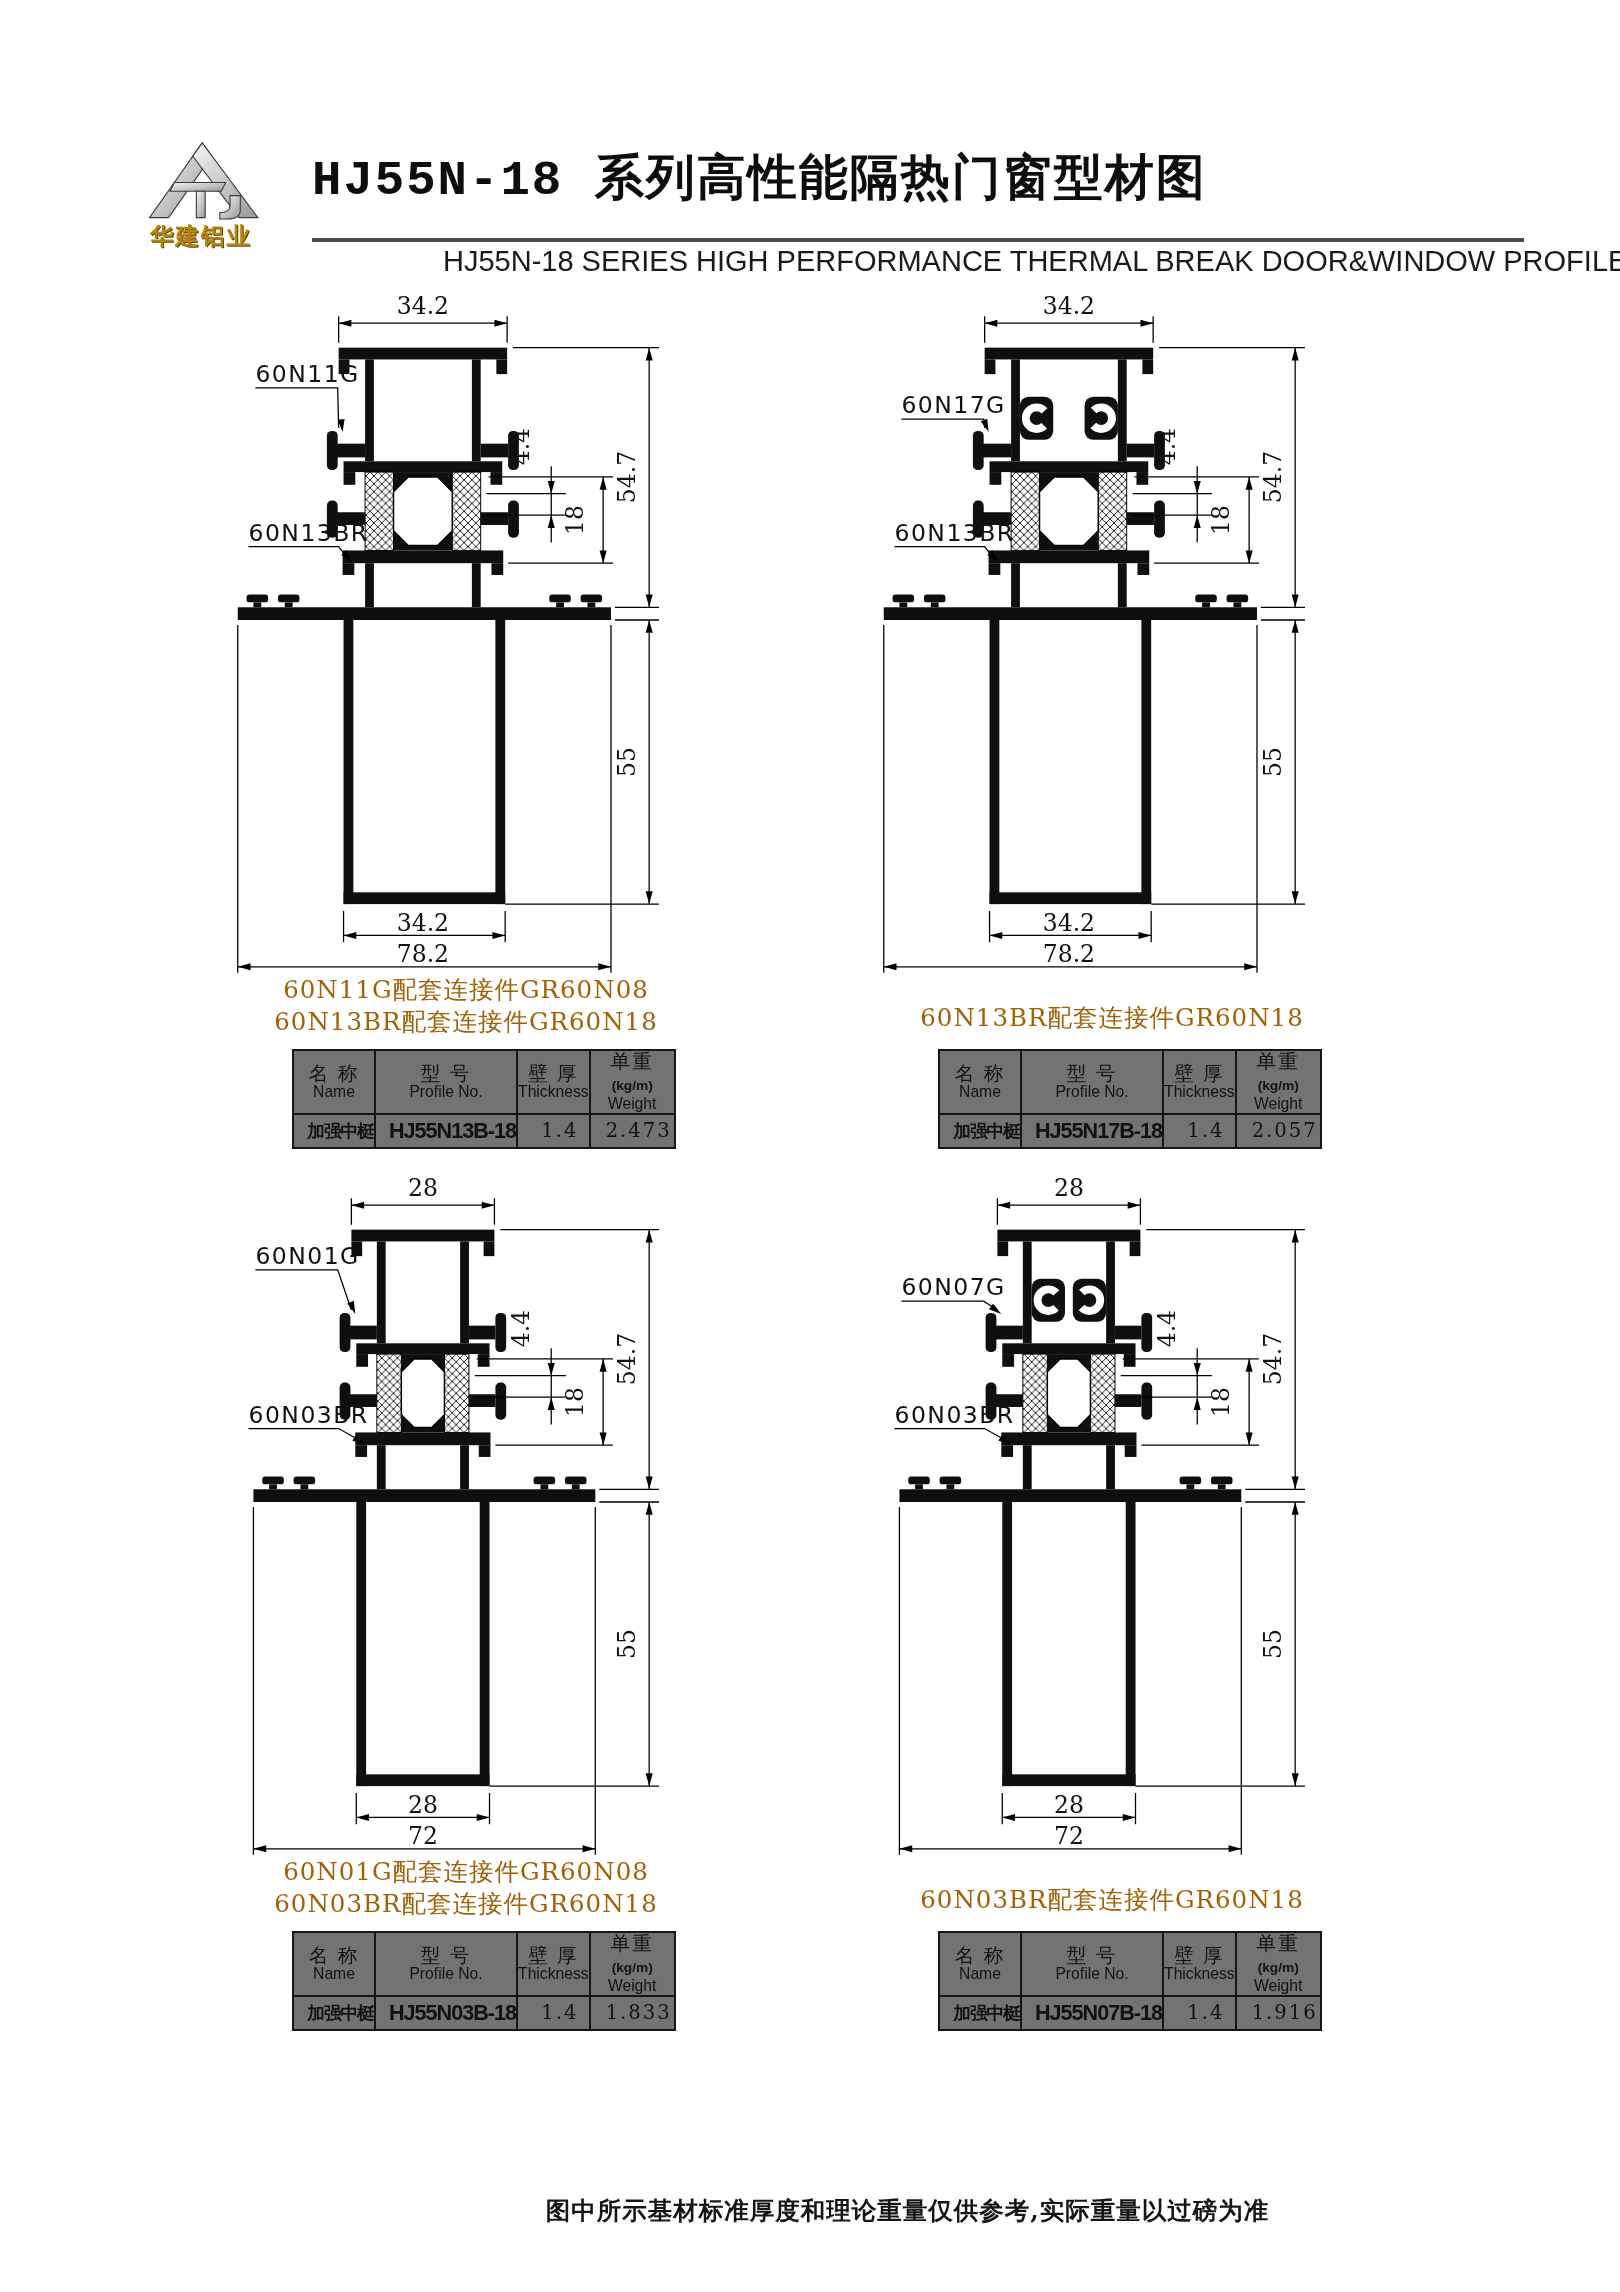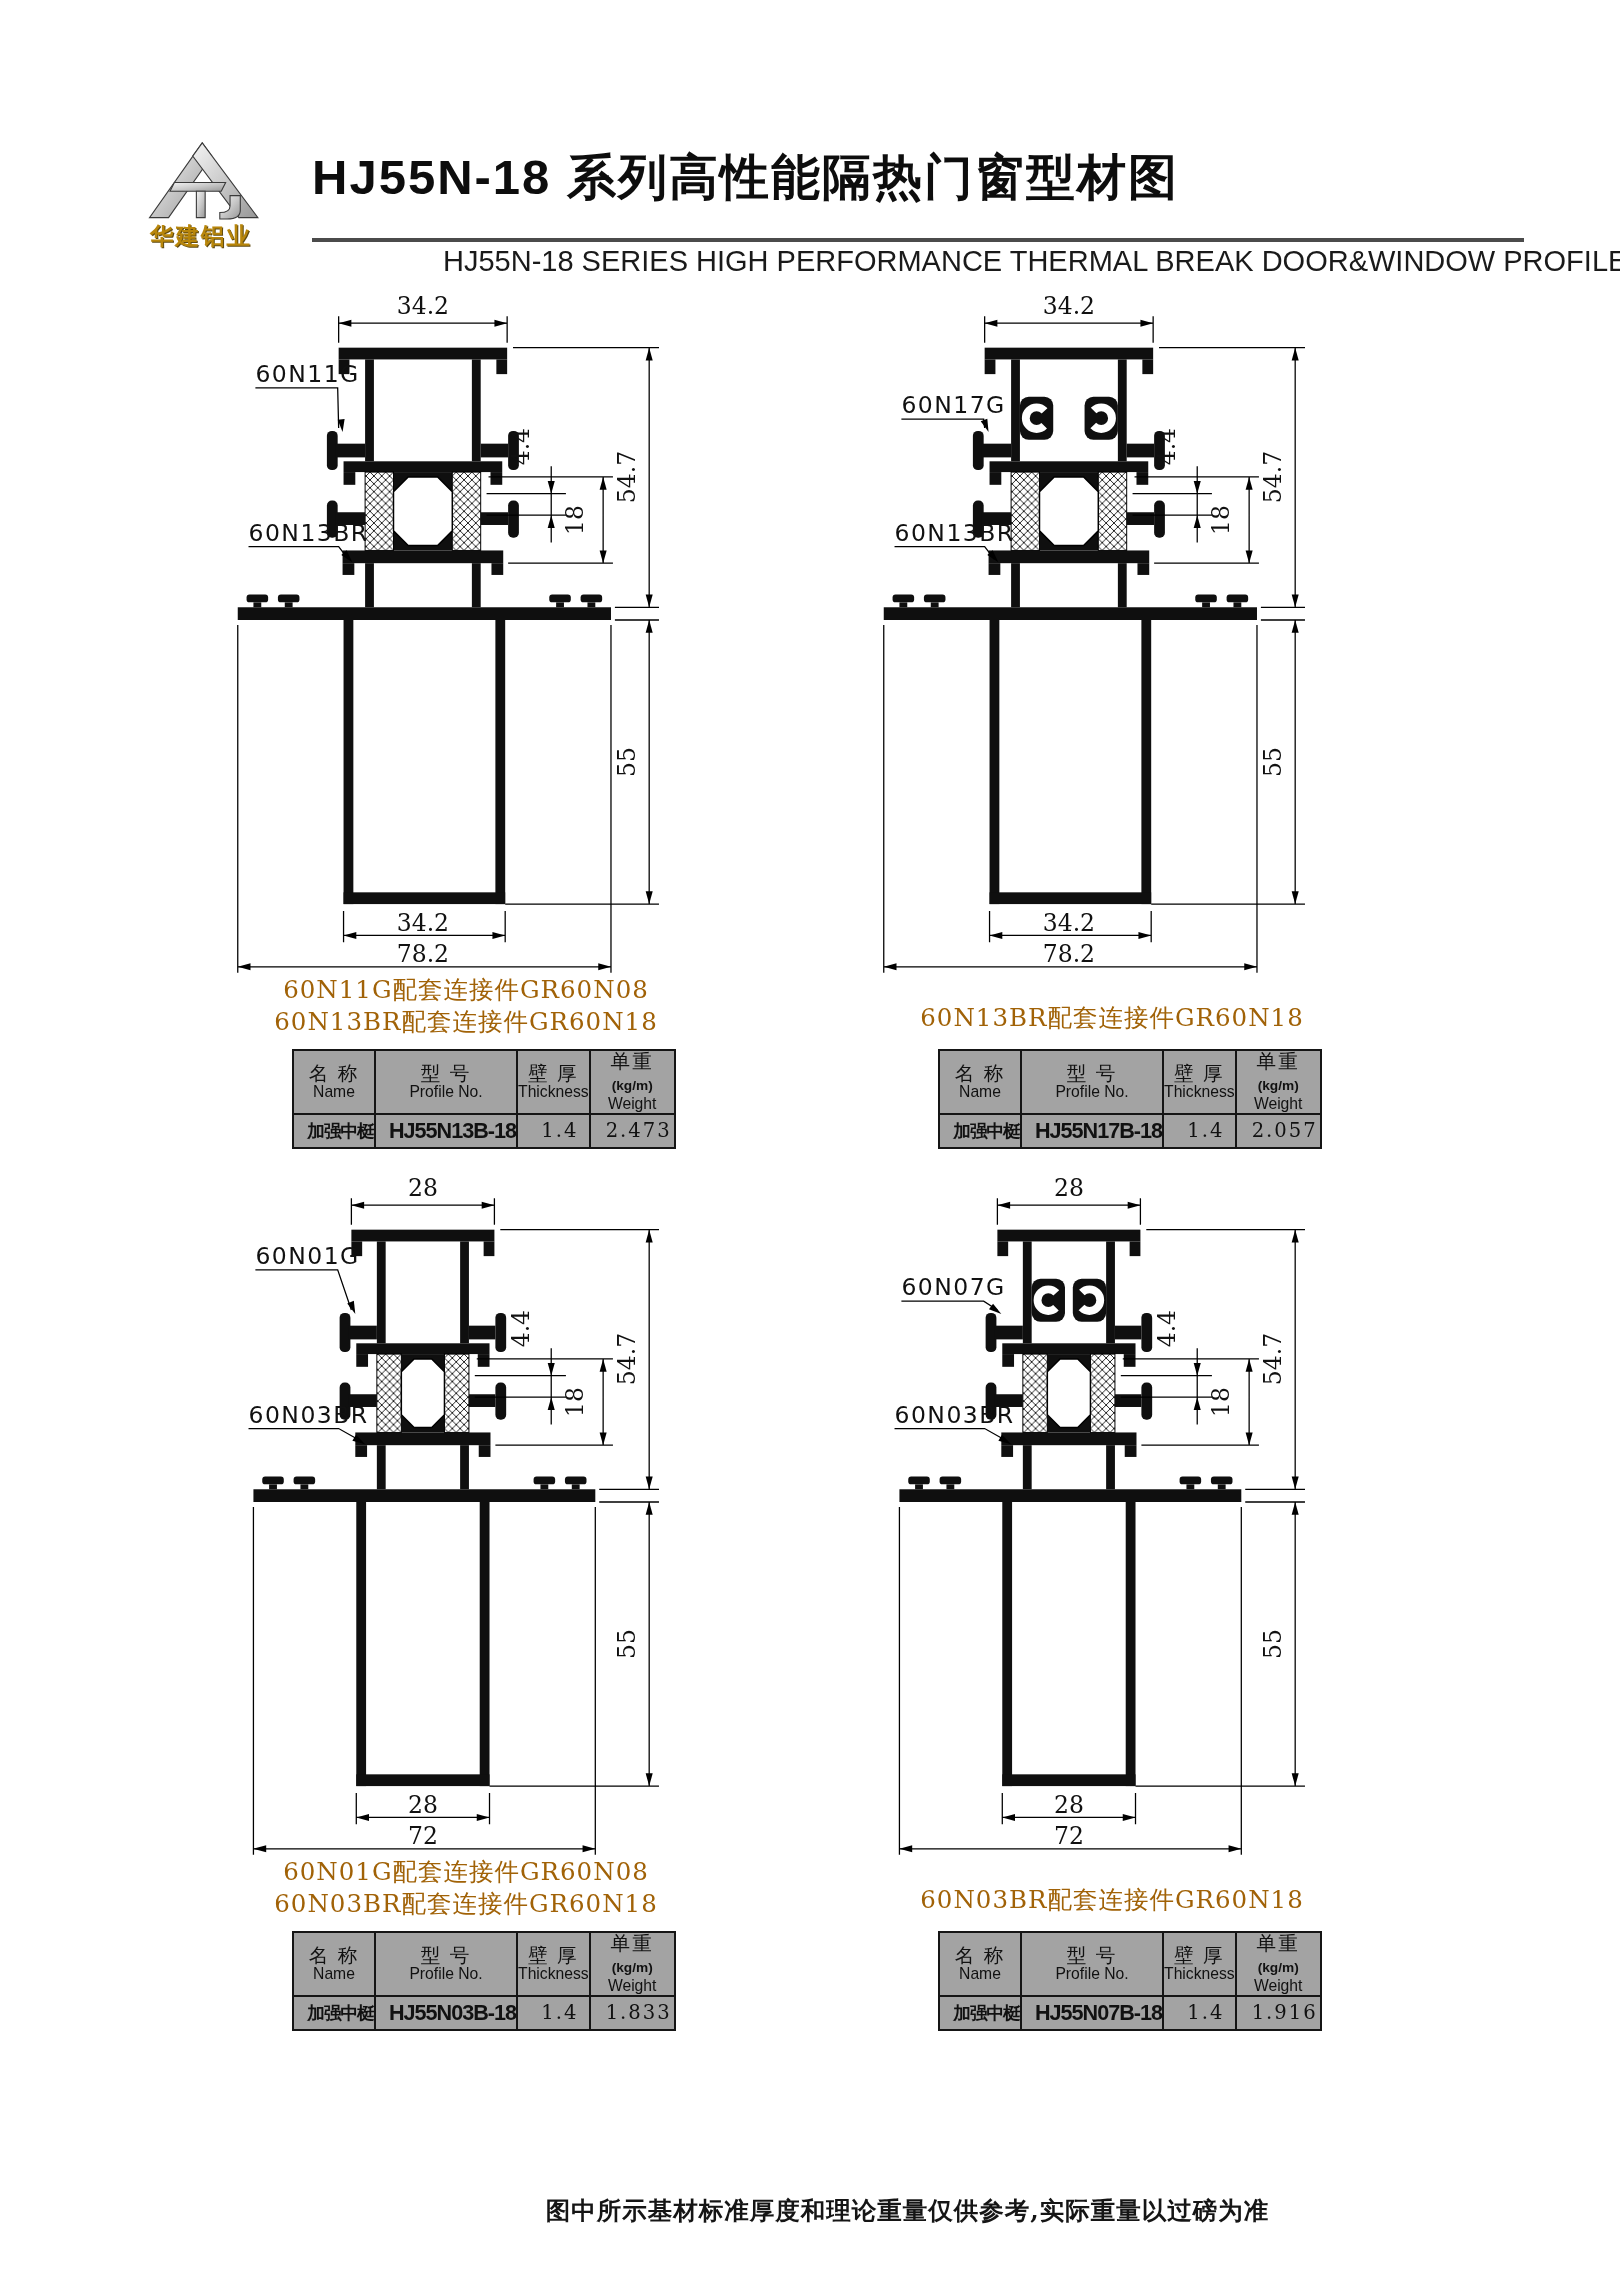--- a/index.html
+++ b/index.html
@@ -4,35 +4,35 @@
 <title>HJ55N-18 Profiles</title>
 <style>
   html,body{margin:0;padding:0;background:#e8e8e8;}
   .page{position:relative;width:1620px;height:2293px;background:#ffffff;margin:0 auto;
         font-family:"Liberation Sans",sans-serif;color:#111;overflow:hidden;}
   
   .logo{position:absolute;left:118px;top:140px;width:167px;height:82px;}
   .logo-text{position:absolute;left:108px;top:220px;width:186px;text-align:center;
              font-family:"DejaVu Serif",serif;font-weight:700;font-size:23.5px;letter-spacing:2px;
              color:#b8860b;text-shadow:1px 1px 0 #5f4a12;}
-  .title{position:absolute;left:312px;top:145px;font-family:Liberation Sans, sans-serif;font-weight:700;
+  .title{position:absolute;left:312px;top:145px;font-family:Liberation Mono, monospace;font-weight:700;
          font-size:49px;letter-spacing:2px;white-space:nowrap;color:#0d0d0d;}
   .title-rule{position:absolute;left:312px;top:238px;width:1212px;height:3.9px;background:#4b4b4b;}
   .subtitle{position:absolute;left:443px;top:245px;font-size:29px;white-space:nowrap;color:#1a1a1a;}
   
   .fig{position:absolute;width:490px;height:863px;}
   .fig svg{position:absolute;left:0;top:0;}
   .fig-caption{position:absolute;left:0;width:490px;text-align:center;white-space:nowrap;
                font-family:"DejaVu Serif",serif;font-size:24.5px;letter-spacing:1px;color:#a16207;}
   
   .dimtxt{font:24px "DejaVu Serif",serif;fill:#111;}
   .lbltxt{font:24px "DejaVu Sans",sans-serif;letter-spacing:1.5px;fill:#111;}
   
   .spec-table{position:absolute;left:71px;top:765px;border-collapse:collapse;table-layout:fixed;
-              background:#a3a3a3;}
+              background:#737373;}
   .spec-table td{border:2px solid #151515;text-align:center;vertical-align:middle;padding:0;}
   .spec-table tr.hrow td{height:45px;}
   .spec-table tr.drow td{height:32px;padding-left:13px;}
   .hcn{font-size:19.6px;letter-spacing:2px;line-height:21.6px;color:#111;}
   .hen{font-size:15.7px;line-height:16.7px;letter-spacing:0;color:#111;}
   .unit{font-size:13.7px;font-weight:700;letter-spacing:0;}
   .d-name{font-weight:700;font-size:17.6px;letter-spacing:-1px;}
   .d-no{font-weight:700;font-size:21.6px;letter-spacing:-1px;white-space:nowrap;}
   .d-num{font-family:"DejaVu Serif",serif;font-size:19.6px;letter-spacing:2px;}
   

